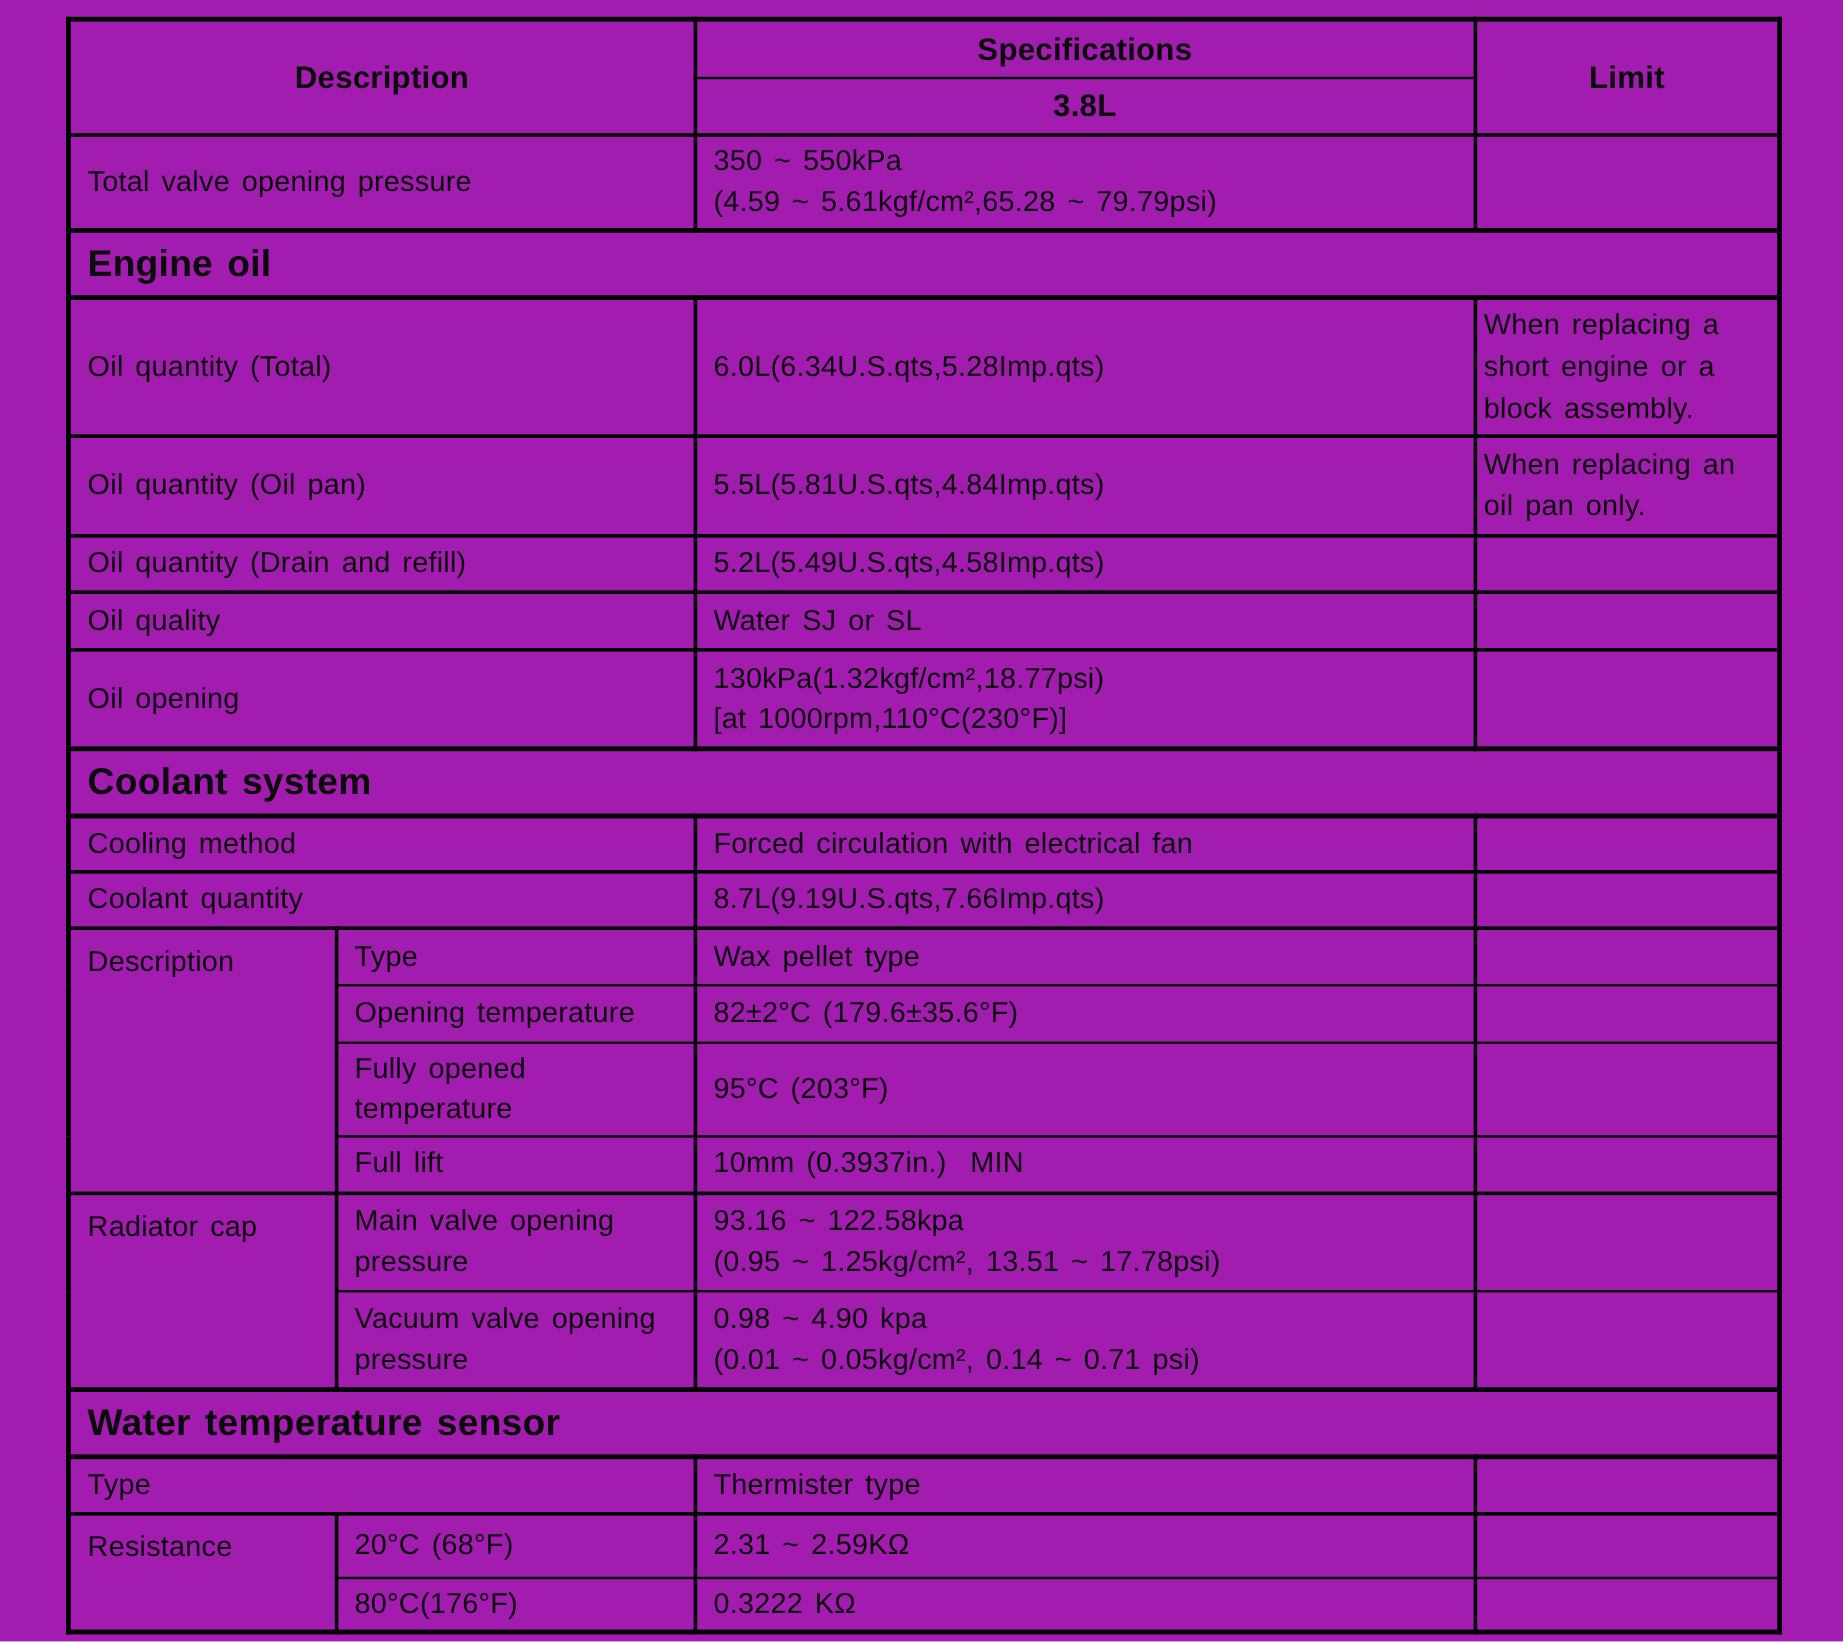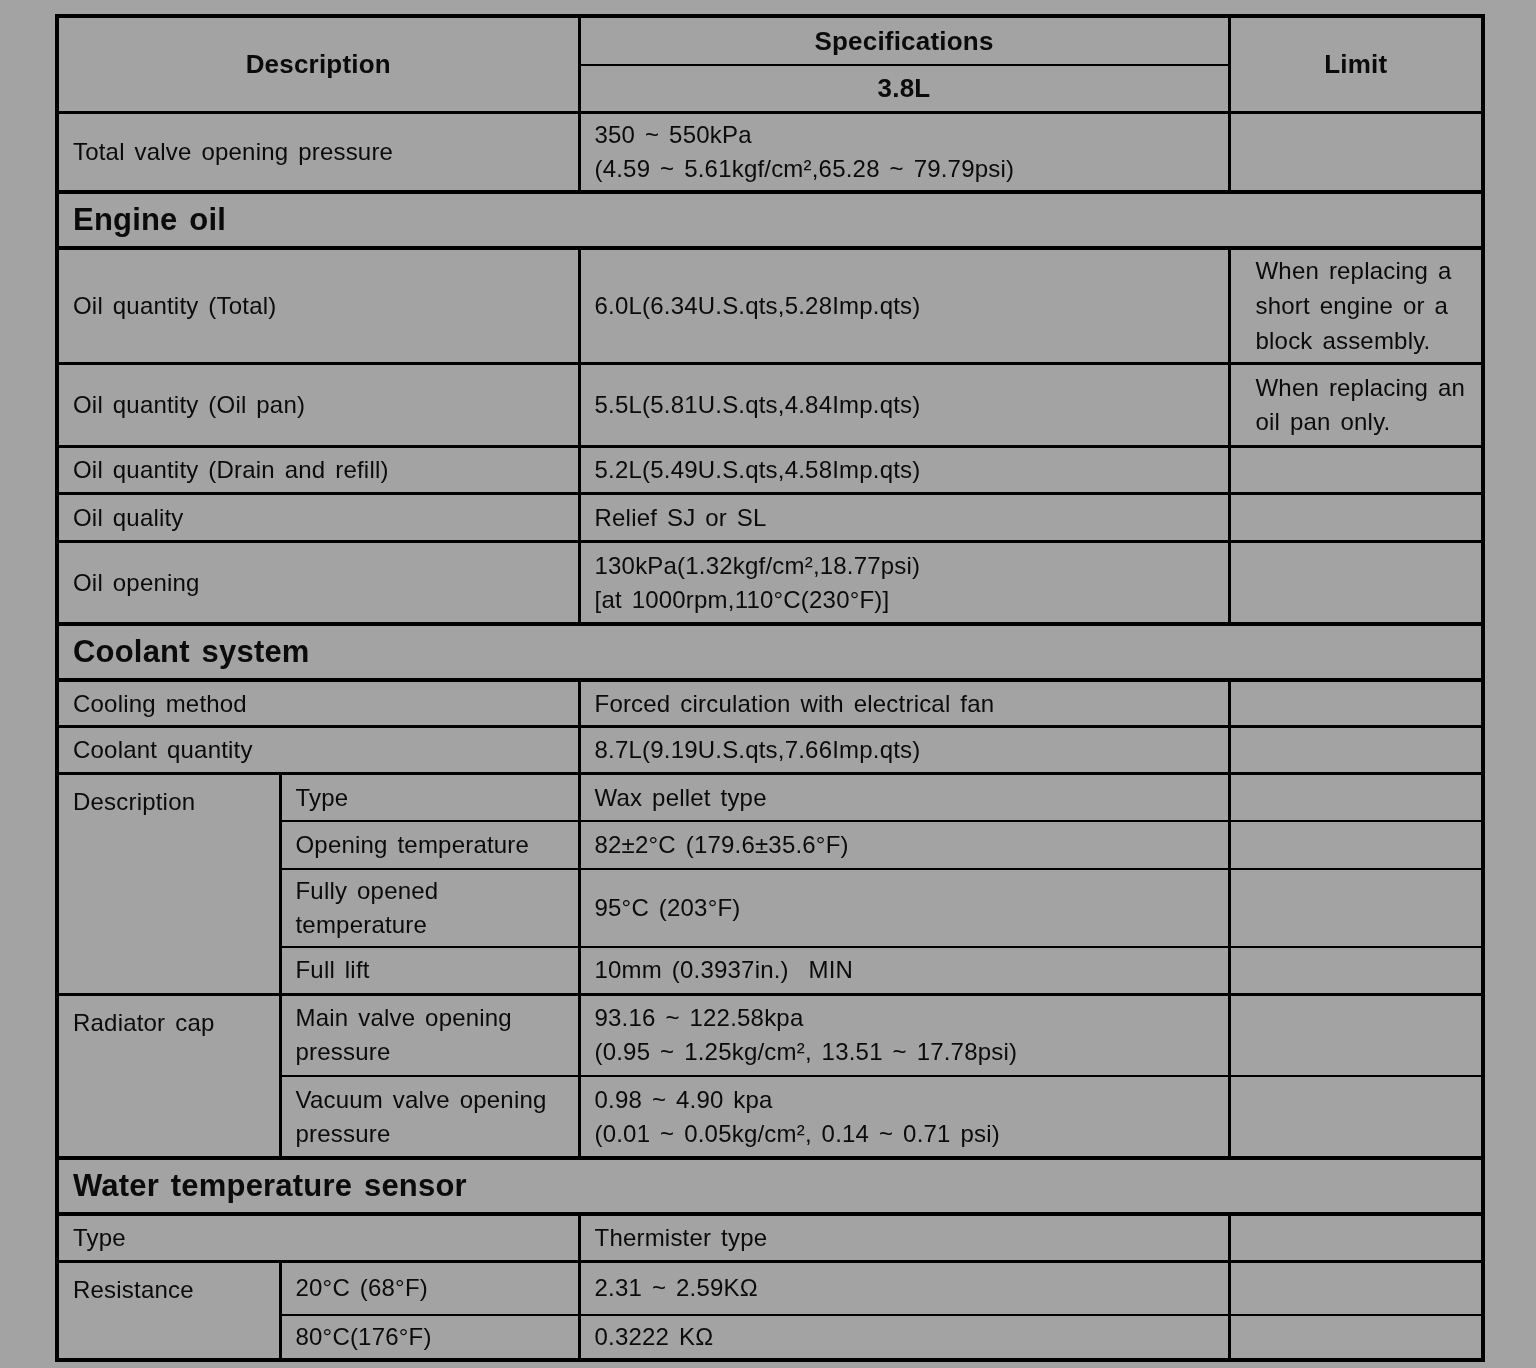--- a/index.html
+++ b/index.html
@@ -11,21 +11,21 @@
     width: 1536px;
     height: 1368px;
     font-family: "Liberation Sans", sans-serif;
     color: #0b0b0b;
     -webkit-font-smoothing: antialiased;
   }
   .page {
     position: relative;
     width: 1536px;
     height: 1368px;
-    background: #a3a3a3;
+    background: #a21caf;
   }
   table.spec-table {
     position: absolute;
     left: 55px;
     top: 14px;
     width: 1426px;
     border-collapse: collapse;
     table-layout: fixed;
     border: 4px solid #000;
   }
@@ -50,21 +50,21 @@
   tr.section-row td {
     font-weight: bold;
     font-size: 31px;
     border-top-width: 4px;
     border-bottom-width: 4px;
   }
   td .ln {
     white-space: pre-wrap;
   }
   td.c-limit {
-    padding-left: 25px;
+    padding-left: 6px;
     padding-right: 8px;
     line-height: 1.45;
   }
   td.c-group { vertical-align: top; padding-top: 10px; }
 </style>
 </head>
 <body>
 
 <div class="page">
   <table class="spec-table">
@@ -118,21 +118,21 @@
       <td class="c-desc" colspan="2">Oil quantity (Drain and refill)</td>
       <td class="c-spec">
         <div class="ln">5.2L(5.49U.S.qts,4.58Imp.qts)</div>
       </td>
       <td class="c-limit"></td>
     </tr>
 
     <tr style="height:48px">
       <td class="c-desc" colspan="2">Oil quality</td>
       <td class="c-spec">
-        <div class="ln">Relief SJ or SL</div>
+        <div class="ln">Water SJ or SL</div>
       </td>
       <td class="c-limit"></td>
     </tr>
 
     <tr style="height:82px">
       <td class="c-desc" colspan="2">Oil opening</td>
       <td class="c-spec">
         <div class="ln">130kPa(1.32kgf/cm²,18.77psi)</div>
         <div class="ln">[at 1000rpm,110°C(230°F)]</div>
       </td>

